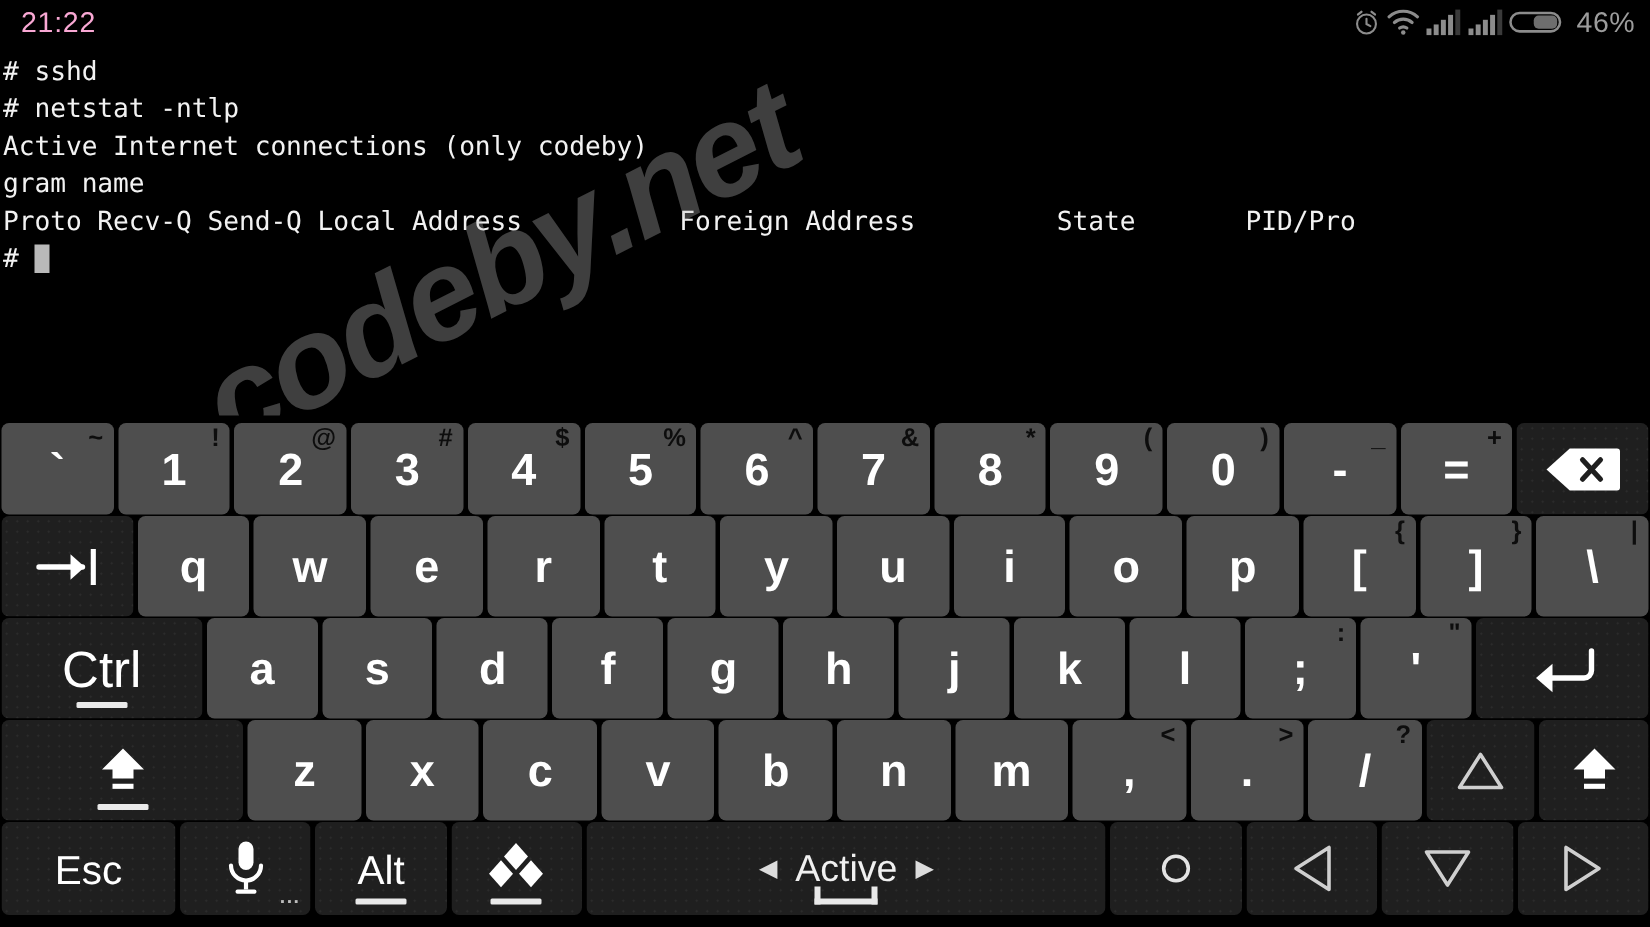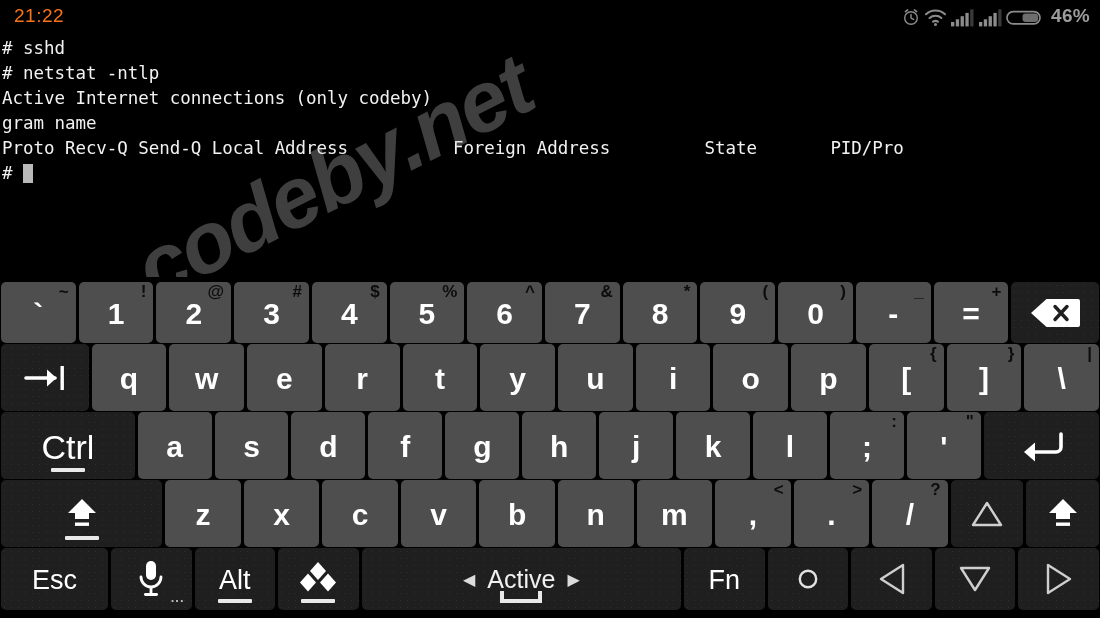--- a/index.html
+++ b/index.html
@@ -11,25 +11,25 @@
   }
   #root { position: relative; width: 1100px; height: 618px; background: #000; }
 
   
   .statusbar {
     position: absolute; left: 0; top: 0; width: 1100px; height: 32px;
     background: #000; display: flex; align-items: center;
     padding: 0 10px 0 14px;
   }
   .sb-clock {
-    color: #f97316; font-size: 19px; font-family: "Liberation Sans", sans-serif;
+    color: #f9a8d4; font-size: 19px; font-family: "Liberation Sans", sans-serif;
     letter-spacing: .5px;
   }
   .sb-spacer { flex: 1 1 auto; }
-  .sb-icons { display: flex; align-items: flex-end; gap: 3px; font-weight: bold; }
+  .sb-icons { display: flex; align-items: flex-start; gap: 3px; }
   .sb-ico { display: block; }
   .sb-batt-text {
     color: #9c9c9c; font-size: 19px; margin-left: 5px; letter-spacing: .3px;
   }
 
   
   .terminal {
     position: absolute; left: 0; top: 32px; width: 1100px; height: 245px;
     background: #000; padding: 4px 0 0 2px; overflow: hidden;
   }
@@ -432,23 +432,20 @@
         </div>
         <div class="key dark" style="flex-grow: 4.36;">
           <span class="langlabel">
             <span class="arw">◀</span>
             <span>Active</span>
             <span class="arw">▶</span>
           </span>
           <span class="spacebar-mark"></span>
         </div>
         <div class="key dark" style="flex-grow: 1.1;">
-          <span class="main esc">Fn</span>
-        </div>
-        <div class="key dark" style="flex-grow: 1.1;">
           <span>
             <svg width="28" height="28" viewBox="0 0 28 28">
               <circle cx="14" cy="14" r="8.2" fill="none" stroke="#e3e3e3" stroke-width="2.4"></circle>
             </svg>
           </span>
         </div>
         <div class="key dark" style="flex-grow: 1.1;">
           <span>
             <svg width="32" height="34" viewBox="0 0 32 34">
               <path d="M5 17 L27 3 V31 Z" fill="none" stroke="#cfcfcf" stroke-width="2.4" stroke-linejoin="round"></path>

